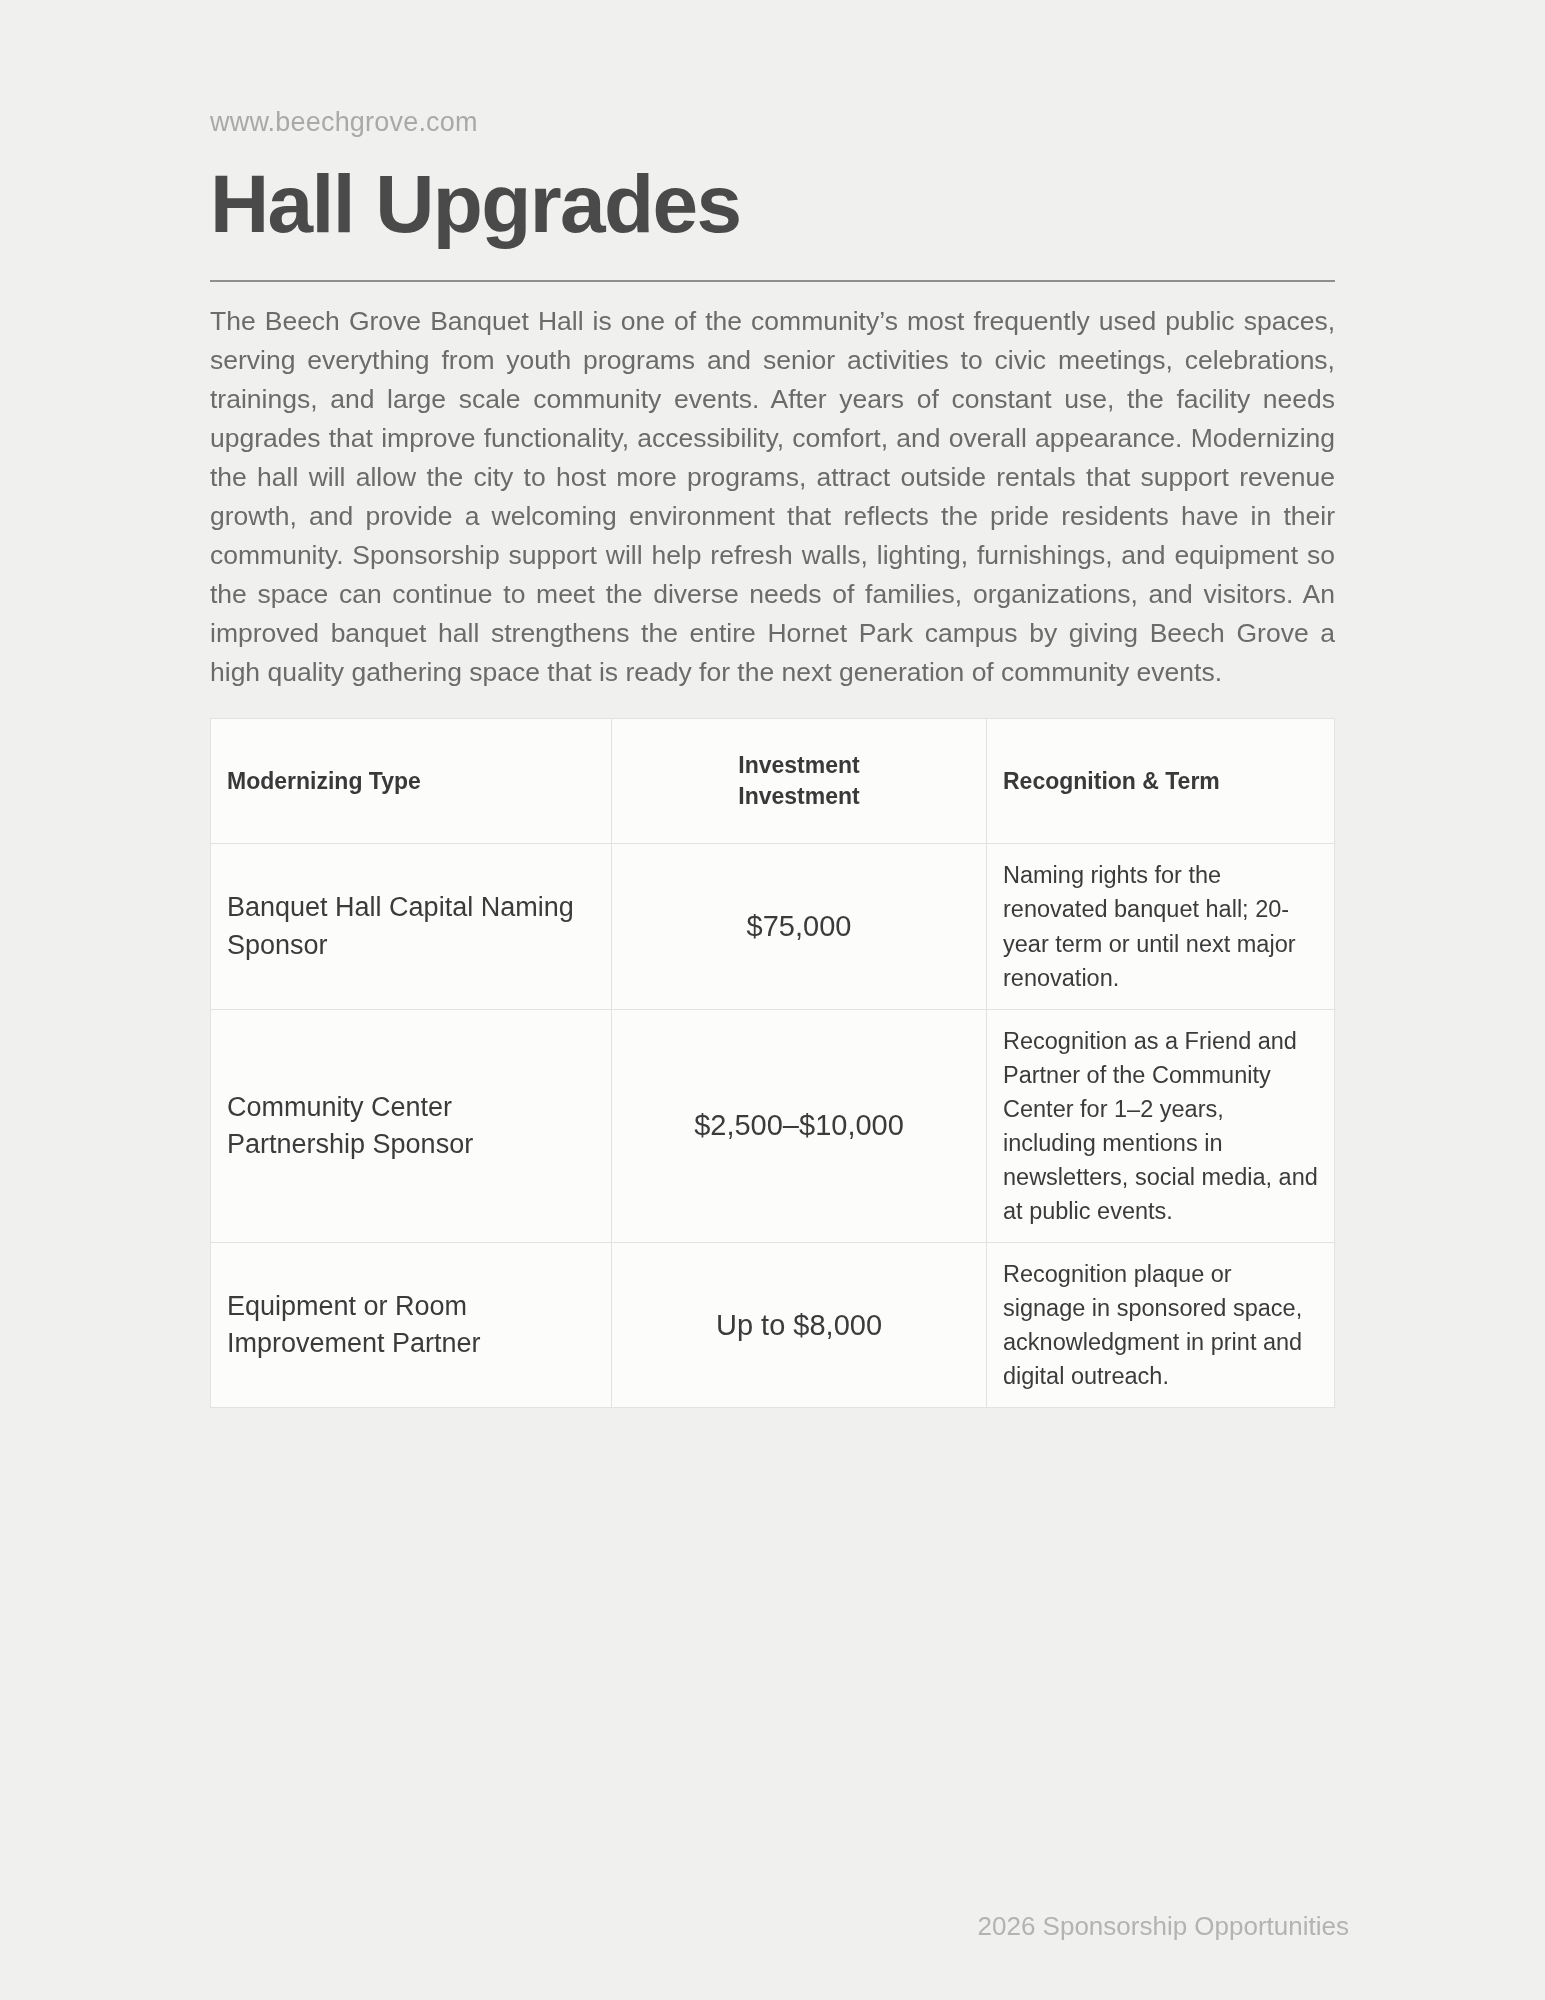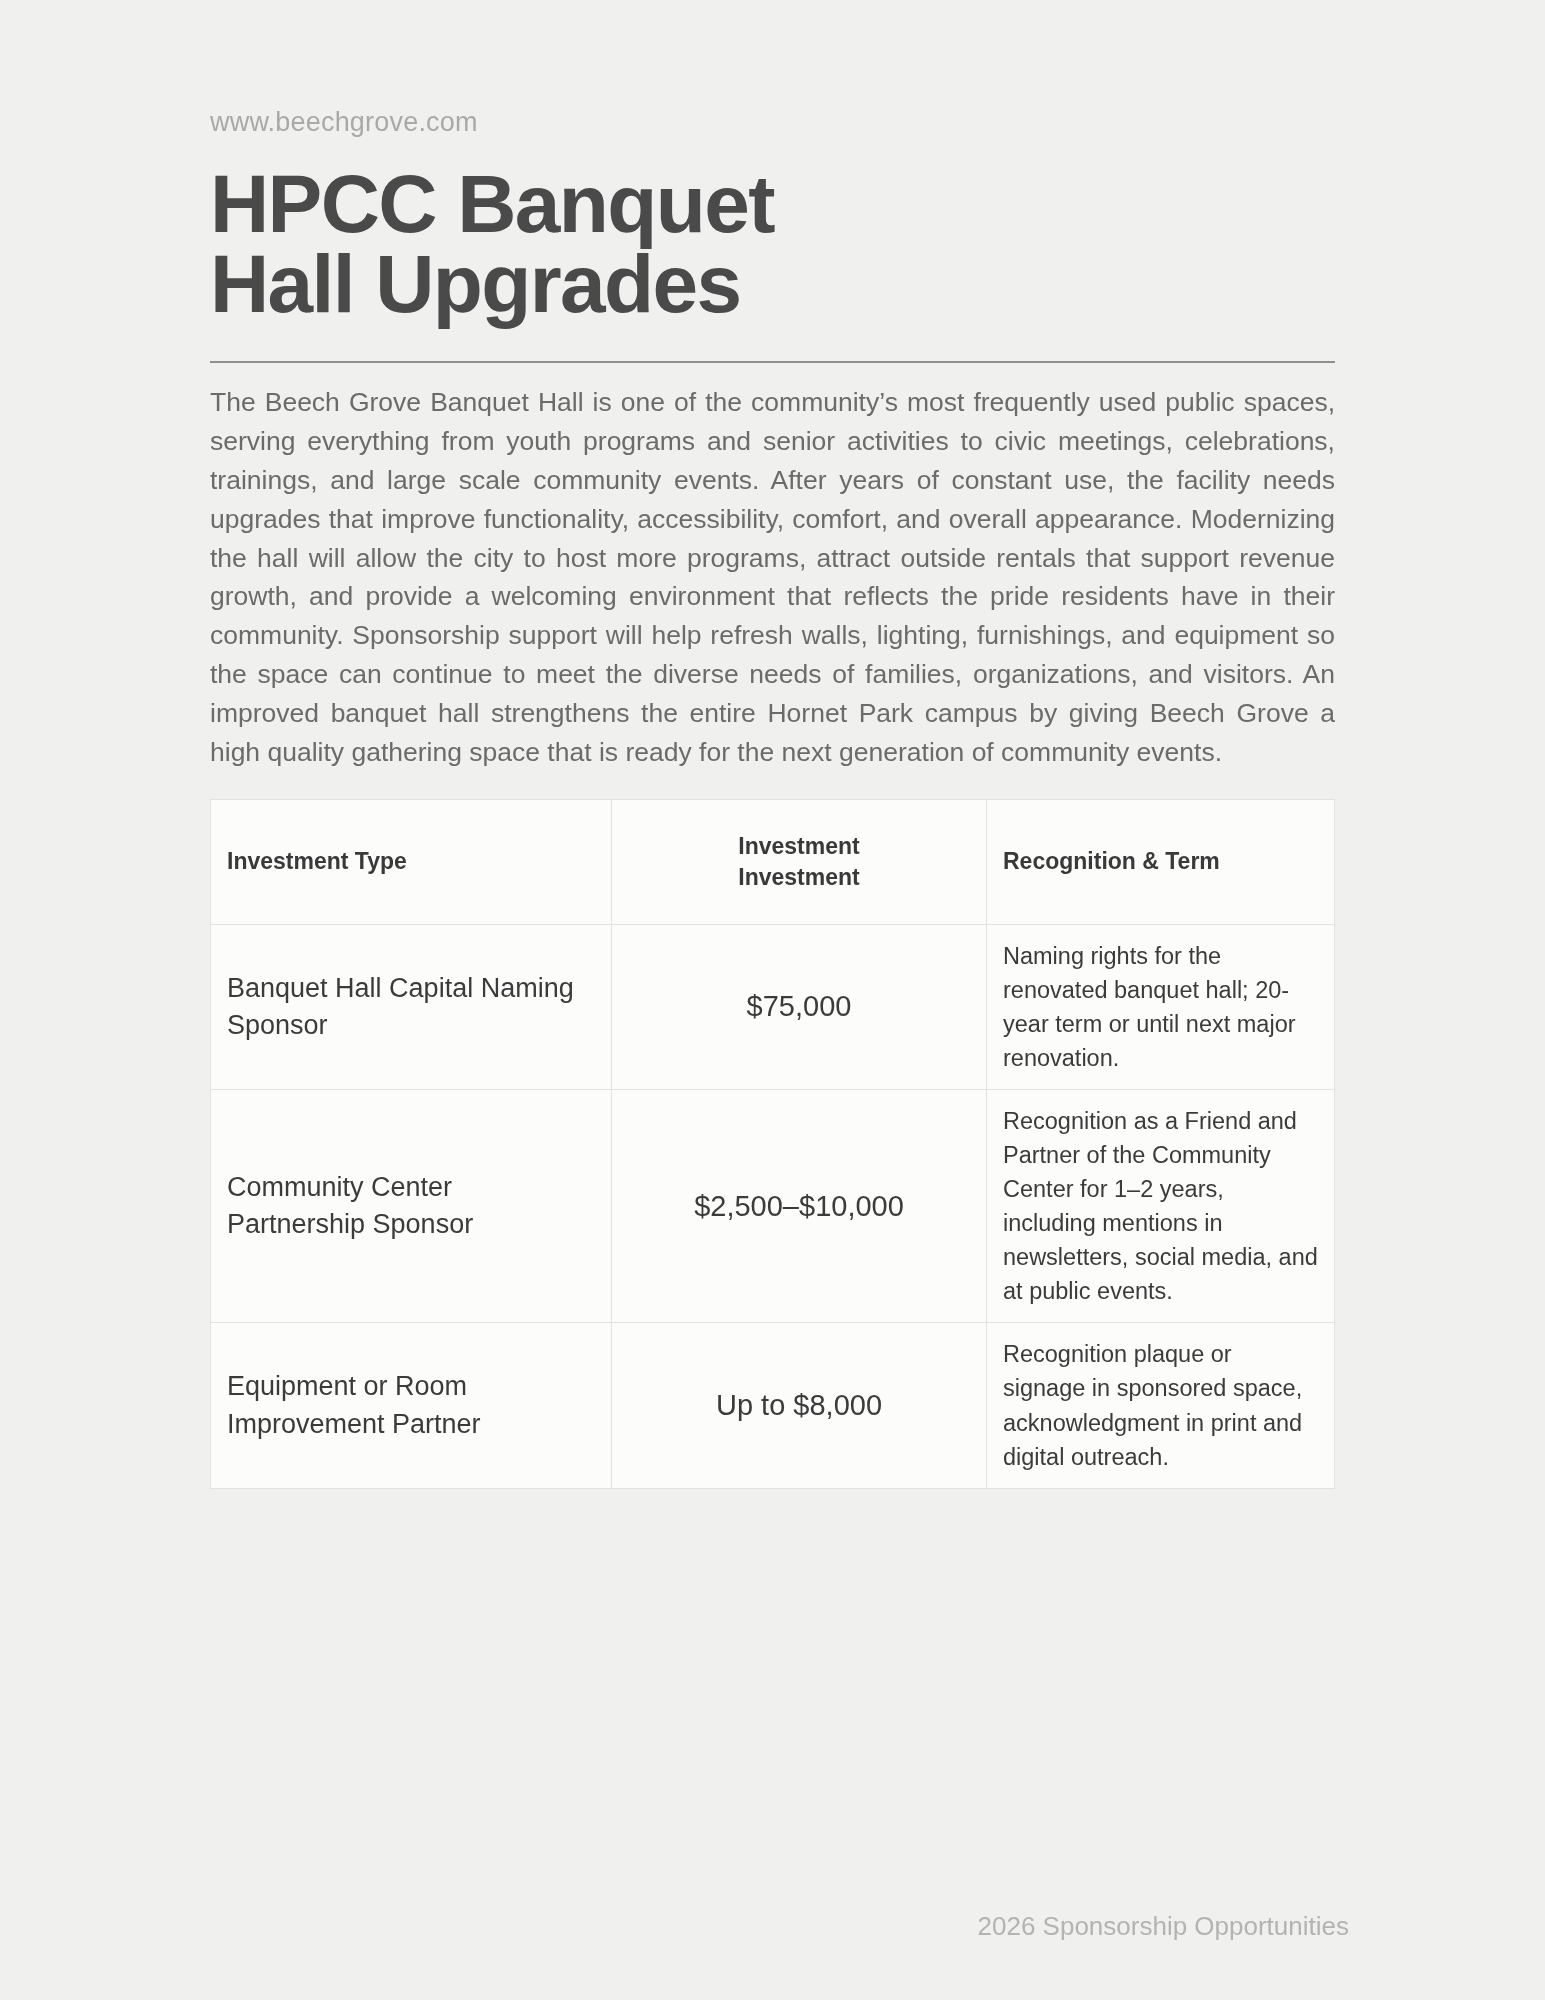--- a/index.html
+++ b/index.html
@@ -103,32 +103,31 @@
   }
 </style>
 </head>
 <body>
 
 <div class="page">
 
   <div class="website">www.beechgrove.com</div>
 
   <div class="title">
-    <span>HPCC Banquet</span>
     <span>Hall Upgrades</span>
   </div>
 
   <div class="rule"></div>
 
   <p class="intro">The Beech Grove Banquet Hall is one of the community’s most frequently used public spaces, serving everything from youth programs and senior activities to civic meetings, celebrations, trainings, and large scale community events. After years of constant use, the facility needs upgrades that improve functionality, accessibility, comfort, and overall appearance. Modernizing the hall will allow the city to host more programs, attract outside rentals that support revenue growth, and provide a welcoming environment that reflects the pride residents have in their community. Sponsorship support will help refresh walls, lighting, furnishings, and equipment so the space can continue to meet the diverse needs of families, organizations, and visitors. An improved banquet hall strengthens the entire Hornet Park campus by giving Beech Grove a high quality gathering space that is ready for the next generation of community events.</p>
 
   <table class="sponsor">
     <thead>
       <tr>
-        <th class="c0">Investment Type</th>
+        <th class="c0">Modernizing Type</th>
         <th class="c1">
           <span>Investment</span><br>
           <span>Investment</span>
         </th>
         <th class="c2">Recognition &amp; Term</th>
       </tr>
     </thead>
     <tbody>
       <tr>
         <td class="c0">Banquet Hall Capital Naming Sponsor</td>

